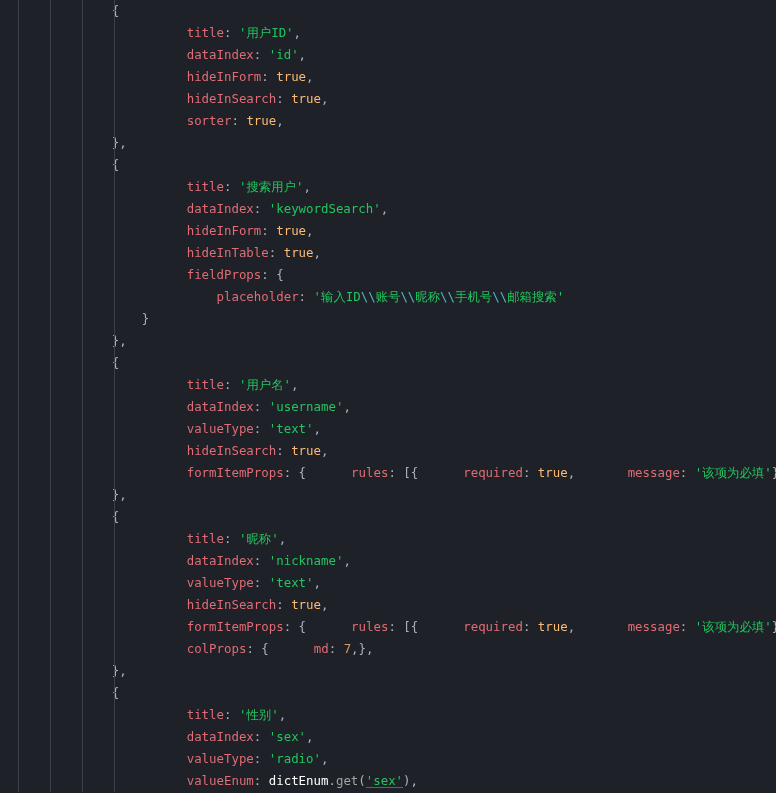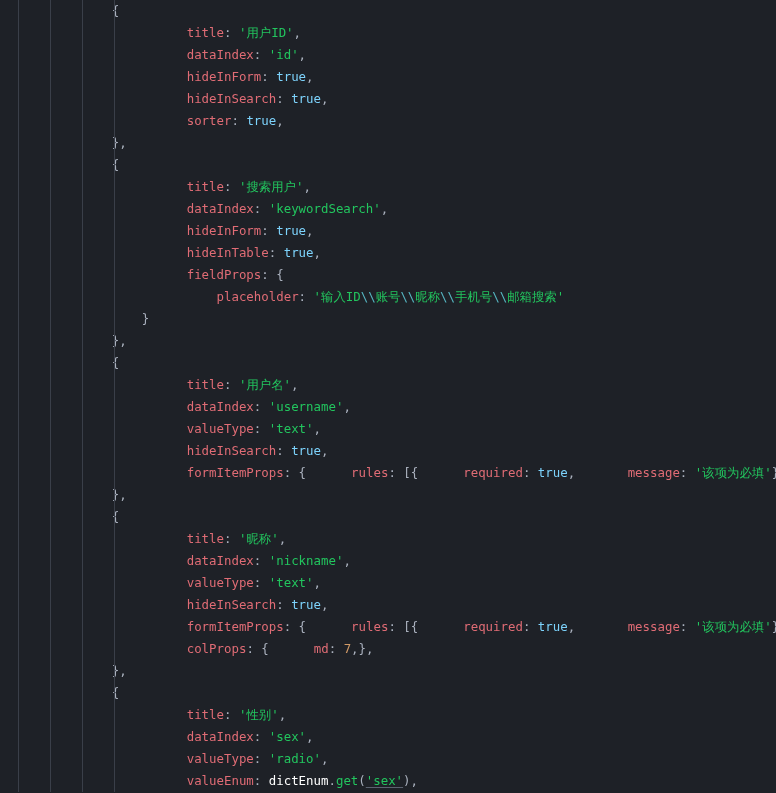--- a/index.html
+++ b/index.html
@@ -50,24 +50,24 @@
   }
   .vbar.b1 { left: 18px; }
   .vbar.b2 { left: 50px; }
   .code {
     padding-left: 34px; 
   }
   .tok-punc   { color: #abb2bf; }
   .tok-key    { color: #e06c75; margin-left: 45px; } 
   .tok-str    { color: #22c55e; } 
   .tok-esc    { color: #56b6c2; } 
-  .tok-bool   { color: #7dd3fc; } 
+  .tok-bool   { color: #fdba74; } 
   .tok-num    { color: #d19a66; }
   .tok-ident  { color: #ffffff; text-align: center; } 
-  .tok-call   { color: #22c55e; } 
+  .tok-call   { color: #a3a3a3; } 
   .underline  { text-decoration: underline; text-decoration-color: #5c6370; text-decoration-thickness: 1px; text-underline-offset: 2px; }
   
   .code-wrap {
     position: relative;
   }
   .iguide {
     position: absolute;
     top: 0;
     bottom: 0;
     width: 1px;

